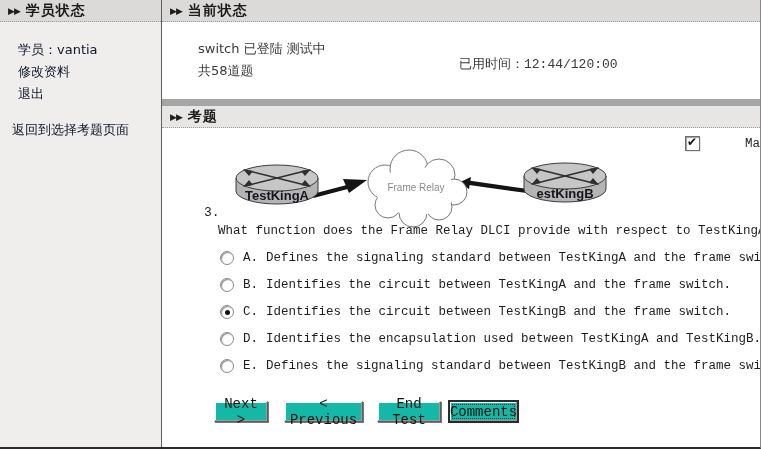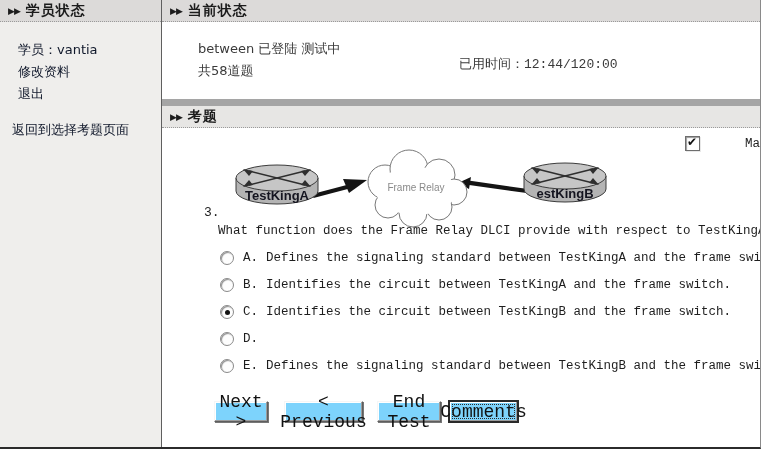--- a/index.html
+++ b/index.html
@@ -42,22 +42,22 @@
 
   
   #mark-wrap{position:absolute;left:523px;top:136px;display:flex;align-items:center;}
   .checkbox{width:13px;height:13px;background:#fff;border:1px solid #6e6e6e;
             box-shadow:inset 1px 1px 1px #9a9a9a, 1px 1px 0 #e8e8e8;position:relative;cursor:pointer;}
   .checkbox.checked::after{content:"✔";position:absolute;left:1px;top:-2px;font-size:12px;
             font-weight:bold;color:#111;}
   #mark-label{font-size:12.5px;color:#1e1e1e;margin-left:5px;padding-left:40px;}
 
   
-  .btn{position:absolute;top:401px;height:21px;background:#7dd3fc;color:#111;
-       font-family:"Liberation Mono","DejaVu Sans Mono",monospace;font-size:18px;
+  .btn{position:absolute;top:401px;height:21px;background:#14b8a6;color:#111;
+       font-family:"Liberation Mono","DejaVu Sans Mono",monospace;font-size:14px;
        border:1px solid;border-color:#f6f6f6 #5e5e5e #5e5e5e #f6f6f6;
        box-shadow:inset -1px -1px 0 #9c9c9c, inset 1px 1px 0 #fff, 1px 1px 0 #777;
        display:flex;align-items:center;justify-content:center;cursor:pointer;padding:0 10px;}
   .btn.focused{border-color:#2a2a2a;outline:1px dotted #2a2a2a;outline-offset:-4px;
        box-shadow:inset -1px -1px 0 #9c9c9c, inset 1px 1px 0 #fff, 0 0 0 1px #2a2a2a;}
 
   
   #diagram{position:absolute;left:53px;top:146px;}
 </style>
 </head>
@@ -76,21 +76,21 @@
     <div class="side-text side-link" style="top:121px;left:12px;">返回到选择考题页面</div>
   </div>
 
   <div id="main">
 
     <div class="hdrbar" style="top:0;">
       <span class="arrows">▶▶</span>
       <span class="hlabel">当前状态</span>
     </div>
 
-    <div class="status-line" style="left:36px;top:40px;">between 已登陆  测试中</div>
+    <div class="status-line" style="left:36px;top:40px;">switch 已登陆  测试中</div>
     <div class="status-line" style="left:36px;top:62px;">共58道题</div>
     <div class="status-line" style="left:297px;top:55px;">
       <span>已用时间：</span><span class="mono">12:44/120:00</span>
     </div>
 
     <div id="sep-bar"></div>
 
     <div class="hdrbar" id="exam-hdr">
       <span class="arrows">▶▶</span>
       <span class="hlabel">考题</span>
@@ -170,20 +170,21 @@
       <span class="opt-text mono">Identifies the circuit between TestKingA and the frame switch.</span>
     </div>
     <div class="opt-row" style="top:303px;">
       <span class="radio checked" id="radio2"></span>
       <span class="opt-letter mono">C.</span>
       <span class="opt-text mono">Identifies the circuit between TestKingB and the frame switch.</span>
     </div>
     <div class="opt-row" style="top:330px;">
       <span class="radio" id="radio3"></span>
       <span class="opt-letter mono">D.</span>
+      <span class="opt-text mono">Identifies the encapsulation used between TestKingA and TestKingB.</span>
     </div>
     <div class="opt-row" style="top:357px;">
       <span class="radio" id="radio4"></span>
       <span class="opt-letter mono">E.</span>
       <span class="opt-text mono">Defines the signaling standard between TestKingB and the frame switch,</span>
     </div>
 
     <button class="btn" style="left:52px;width:54px;">Next &gt;</button>
     <button class="btn" style="left:122px;width:79px;">&lt; Previous</button>
     <button class="btn" style="left:215px;width:64px;">End Test</button>

